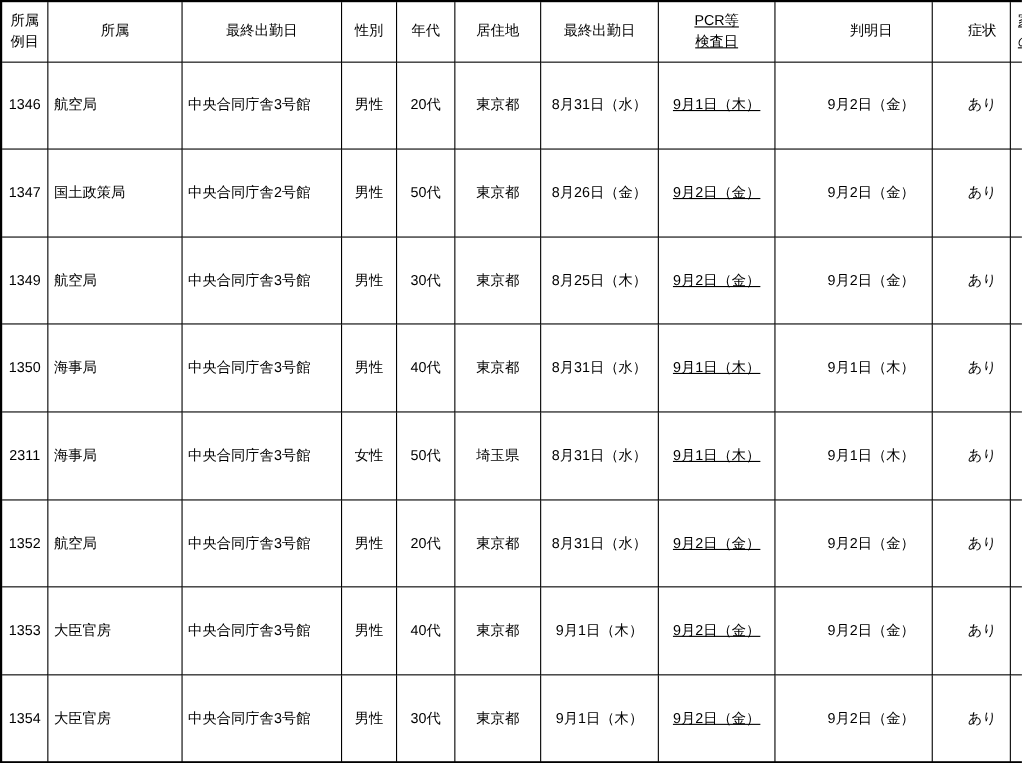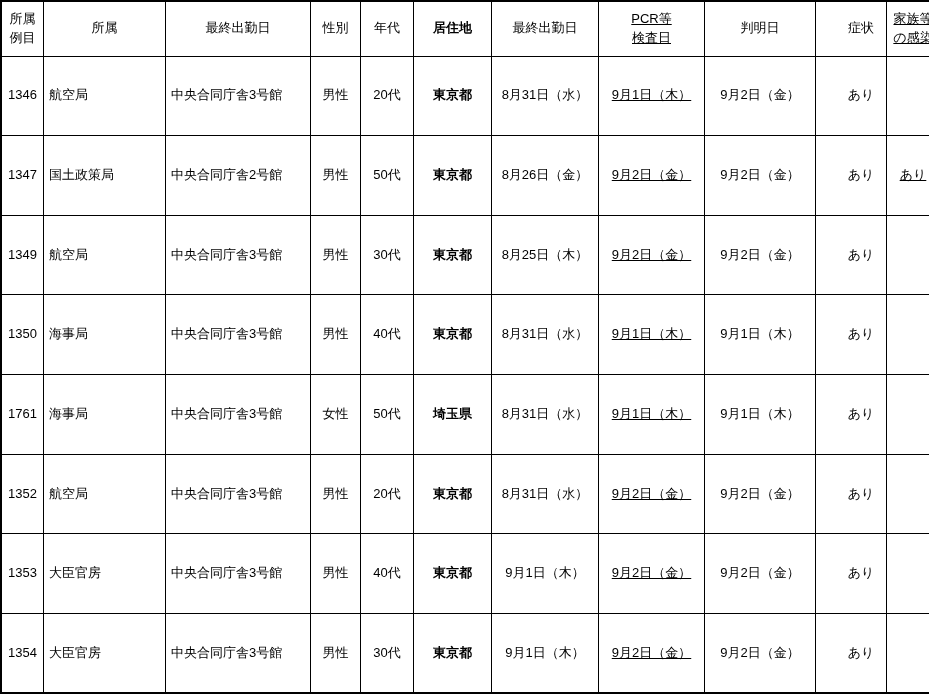--- a/index.html
+++ b/index.html
@@ -34,24 +34,24 @@
     font-weight: normal;
   }
   thead tr { height: 55px; }
   tbody tr { height: 58px; }
   
   .c0  { width: 41px;  }
   .c1  { width: 121px; }
   .c2  { width: 144px; }
   .c3  { width: 49px;  }
   .c4  { width: 52px;  }
-  .c5  { width: 77px; font-weight: bold;  }
+  .c5  { width: 77px;  }
   .c6  { width: 106px; }
   .c7  { width: 105px; text-decoration: underline; }
-  .c8  { width: 110px; }
+  .c8  { width: 110px; padding-left: 32px; }
   .c9  { width: 50px; padding-left: 20px;  }
   .c10 { width: 52px; text-decoration: underline;  }
   
   tbody td.c1, tbody td.c2 {
     text-align: left;
     padding-left: 5px;
     margin-left: 34px;
   }
 </style>
 </head>
@@ -123,21 +123,21 @@
         <td class="c3">男性</td>
         <td class="c4">40代</td>
         <td class="c5">東京都</td>
         <td class="c6">8月31日（水）</td>
         <td class="c7">9月1日（木）</td>
         <td class="c8">9月1日（木）</td>
         <td class="c9">あり</td>
         <td class="c10"></td>
       </tr>
       <tr>
-        <td class="c0">1761</td>
+        <td class="c0">2311</td>
         <td class="c1">海事局</td>
         <td class="c2">中央合同庁舎3号館</td>
         <td class="c3">女性</td>
         <td class="c4">50代</td>
         <td class="c5">埼玉県</td>
         <td class="c6">8月31日（水）</td>
         <td class="c7">9月1日（木）</td>
         <td class="c8">9月1日（木）</td>
         <td class="c9">あり</td>
         <td class="c10"></td>

